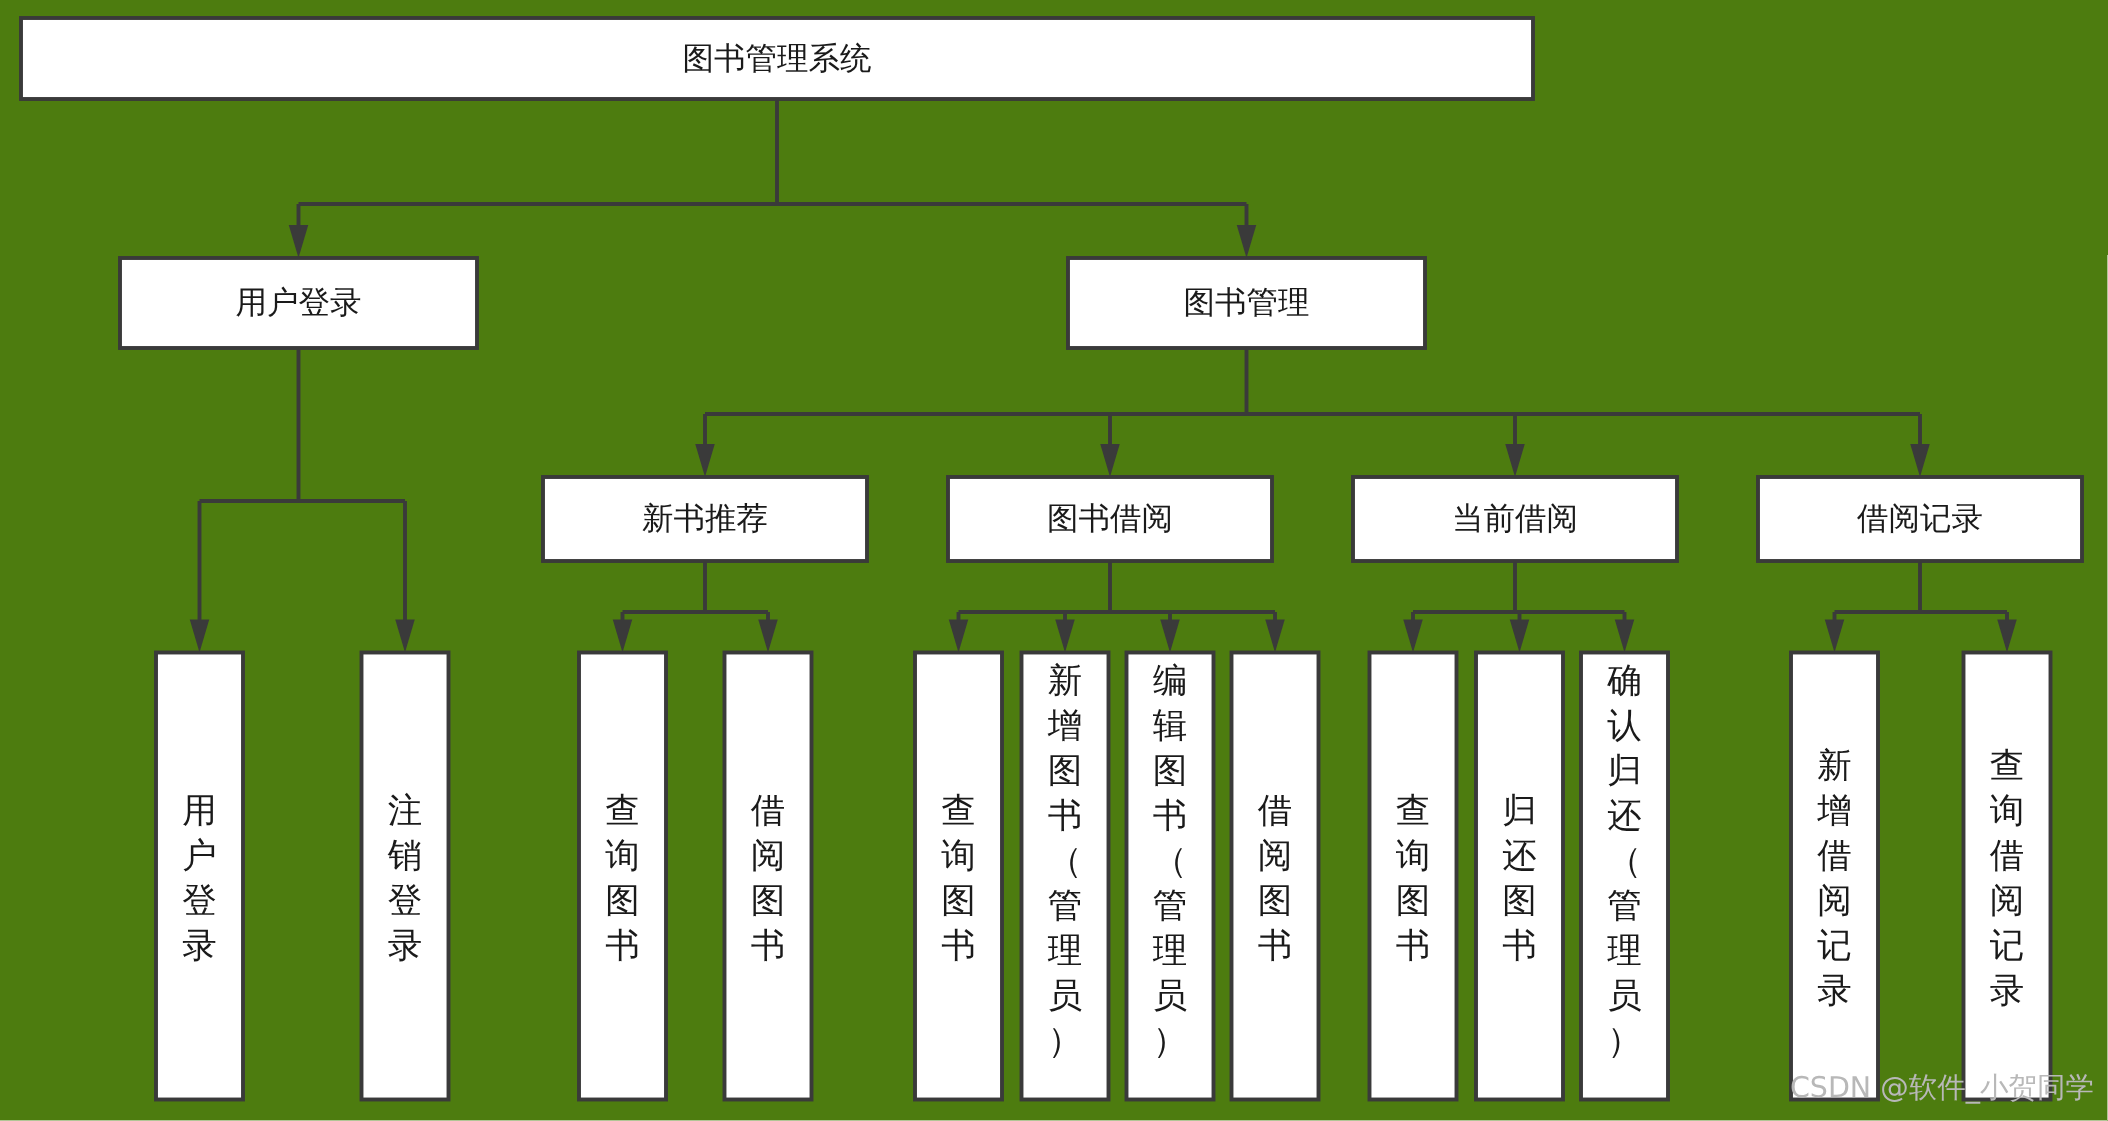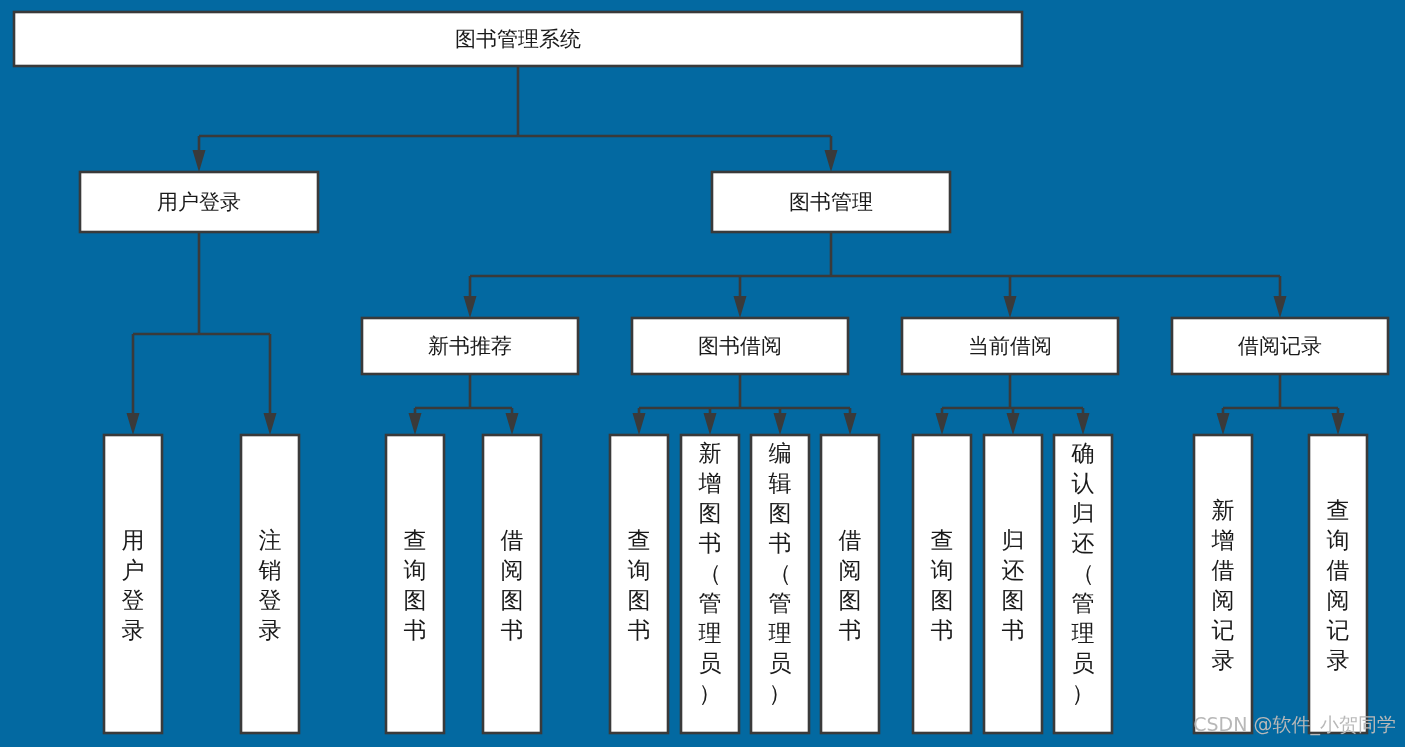--- a/index.html
+++ b/index.html
@@ -8,21 +8,21 @@
     padding: 0;
     background: #ffffff;
   }
   body {
     font-family: "DejaVu Sans", "Liberation Sans", sans-serif;
   }
   #diagram-root {
     position: relative;
     width: 1405px;
     height: 747px;
-    background: #0369a1;
+    background: #4d7c0f;
     overflow: hidden;
   }
   svg.diagram-canvas {
     position: absolute;
     left: 0;
     top: 0;
     width: 1405px;
     height: 747px;
     display: block;
   }

